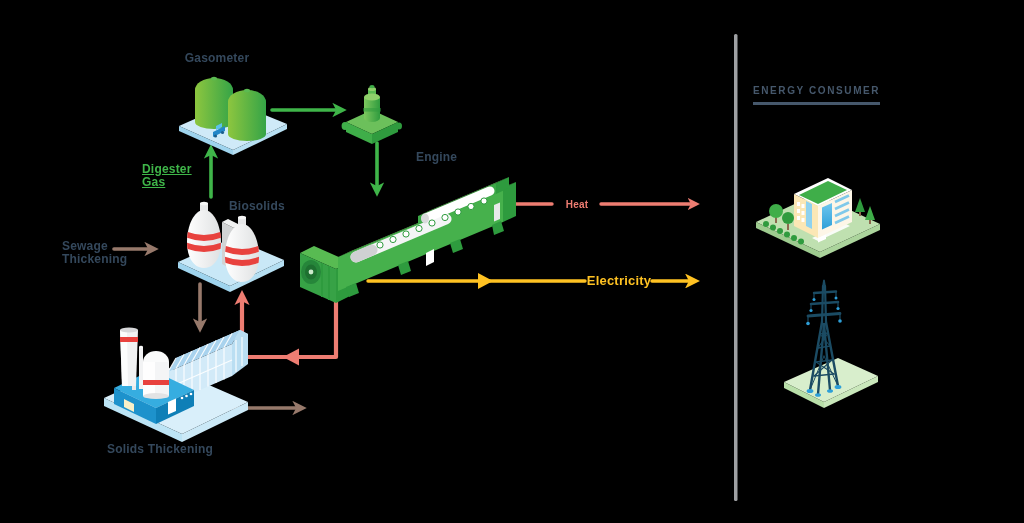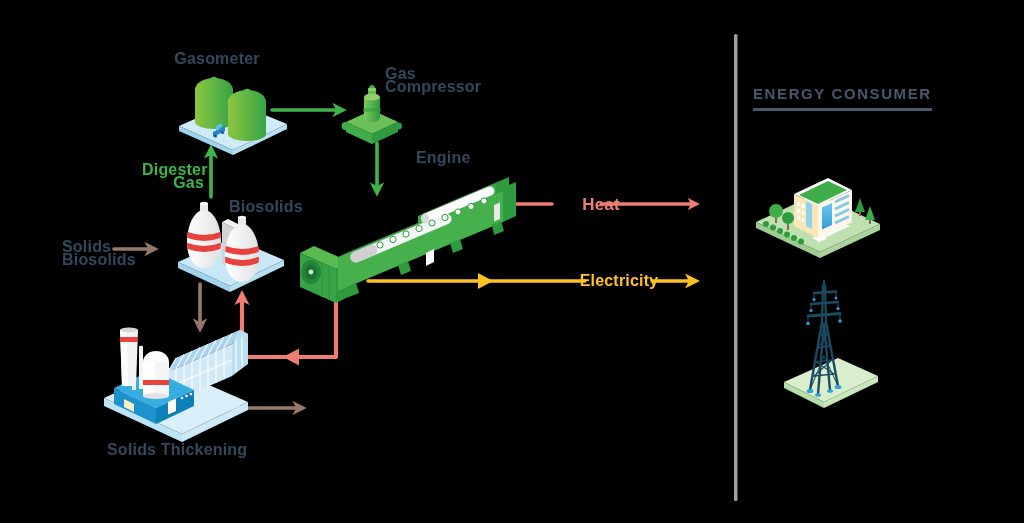--- a/index.html
+++ b/index.html
@@ -1,25 +1,25 @@
 <!DOCTYPE html>
 <html style="--navy: #34485C; --title_navy: #46586C; --green: #3FB549; --brown: #97796B; --salmon: #EE7D72; --yellow: #FFC222; --gray: #9EA0A3; --note: #53616F; --bg: #000000;"><head>
 <meta charset="utf-8">
 <style>
   html,body{margin:0;padding:0;background:#000;}
   .canvas{position:relative;width:1024px;height:523px;background:var(--bg,#000);overflow:hidden;
           font-family:"Liberation Sans","DejaVu Sans",sans-serif;}
-  .lbl{position:absolute;font-weight:bold;font-size:16px;line-height:13px;color:var(--navy,#34485C);letter-spacing:.2px;}
+  .lbl{position:absolute;font-weight:bold;font-size:12px;line-height:13px;color:var(--navy,#34485C);letter-spacing:.2px;}
   .lbl--green{color:var(--green,#3FB549);}
   .lbl--note{color:var(--note,#53616F);}
-  .lbl--heat{color:var(--salmon,#EE7D72);font-size:17px;transform:translateX(-50%);margin-left:24px;}
-  .lbl--elec{color:var(--yellow,#FFC222);font-size:16px;transform:translateX(-50%);text-align:center;}
-  .lbl--right{text-align:right;}
+  .lbl--heat{color:var(--salmon,#EE7D72);font-size:10px;transform:translateX(-50%);}
+  .lbl--elec{color:var(--yellow,#FFC222);font-size:13px;transform:translateX(-50%);text-align:center;}
+  .lbl--right{text-align:left;text-decoration:underline;}
   .lbl--center{text-align:center;}
-  .title{position:absolute;left:753px;top:85px;color:var(--title_navy,#46586C);font-size:15px;font-weight:800;
+  .title{position:absolute;left:753px;top:85px;color:var(--title_navy,#46586C);font-size:10px;font-weight:800;
          letter-spacing:1.6px;border-bottom:3px solid var(--title_navy,#46586C);padding-bottom:6px;}
   svg{position:absolute;display:block;}
   .overlay{left:0;top:0;}
 </style>
 </head>
 <body>
 
 <div class="canvas">
 
   <svg class="overlay" width="1024" height="523" viewBox="0 0 1024 523">
@@ -329,23 +329,22 @@
         <circle cx="36" cy="21.5" r="1.5"></circle>
         <circle cx="58" cy="20" r="1.5"></circle>
       <ellipse cx="32" cy="113" rx="3.4" ry="2"></ellipse>
         <ellipse cx="60" cy="109" rx="3.4" ry="2"></ellipse>
       <ellipse cx="40" cy="117" rx="3" ry="1.8"></ellipse>
         <ellipse cx="52" cy="113" rx="3" ry="1.8"></ellipse>
     </g>
   </svg>
 
   <div class="lbl lbl--center" style="left:157px;top:52px;width:120px">Gasometer</div>
-  <div class="lbl" style="left:385px;top:67px;width:84px">Gas Compressor</div>
   <div class="lbl" style="left:416px;top:151px">Engine</div>
   <div class="lbl" style="left:229px;top:200px">Biosolids</div>
   <div class="lbl lbl--green lbl--right" style="left:142px;top:163px;width:62px">Digester Gas</div>
-  <div class="lbl" style="left:62px;top:240px;width:66px">Solids Biosolids</div>
+  <div class="lbl" style="left:62px;top:240px;width:66px">Sewage Thickening</div>
   <div class="lbl" style="left:107px;top:443px">Solids Thickening</div>
   <div class="lbl lbl--heat" style="left:577px;top:198px">Heat</div>
   <div class="lbl lbl--elec" style="left:619px;top:274px">Electricity</div>
   <div class="title">ENERGY CONSUMER</div>
 
 </div>
 
 </body></html>

